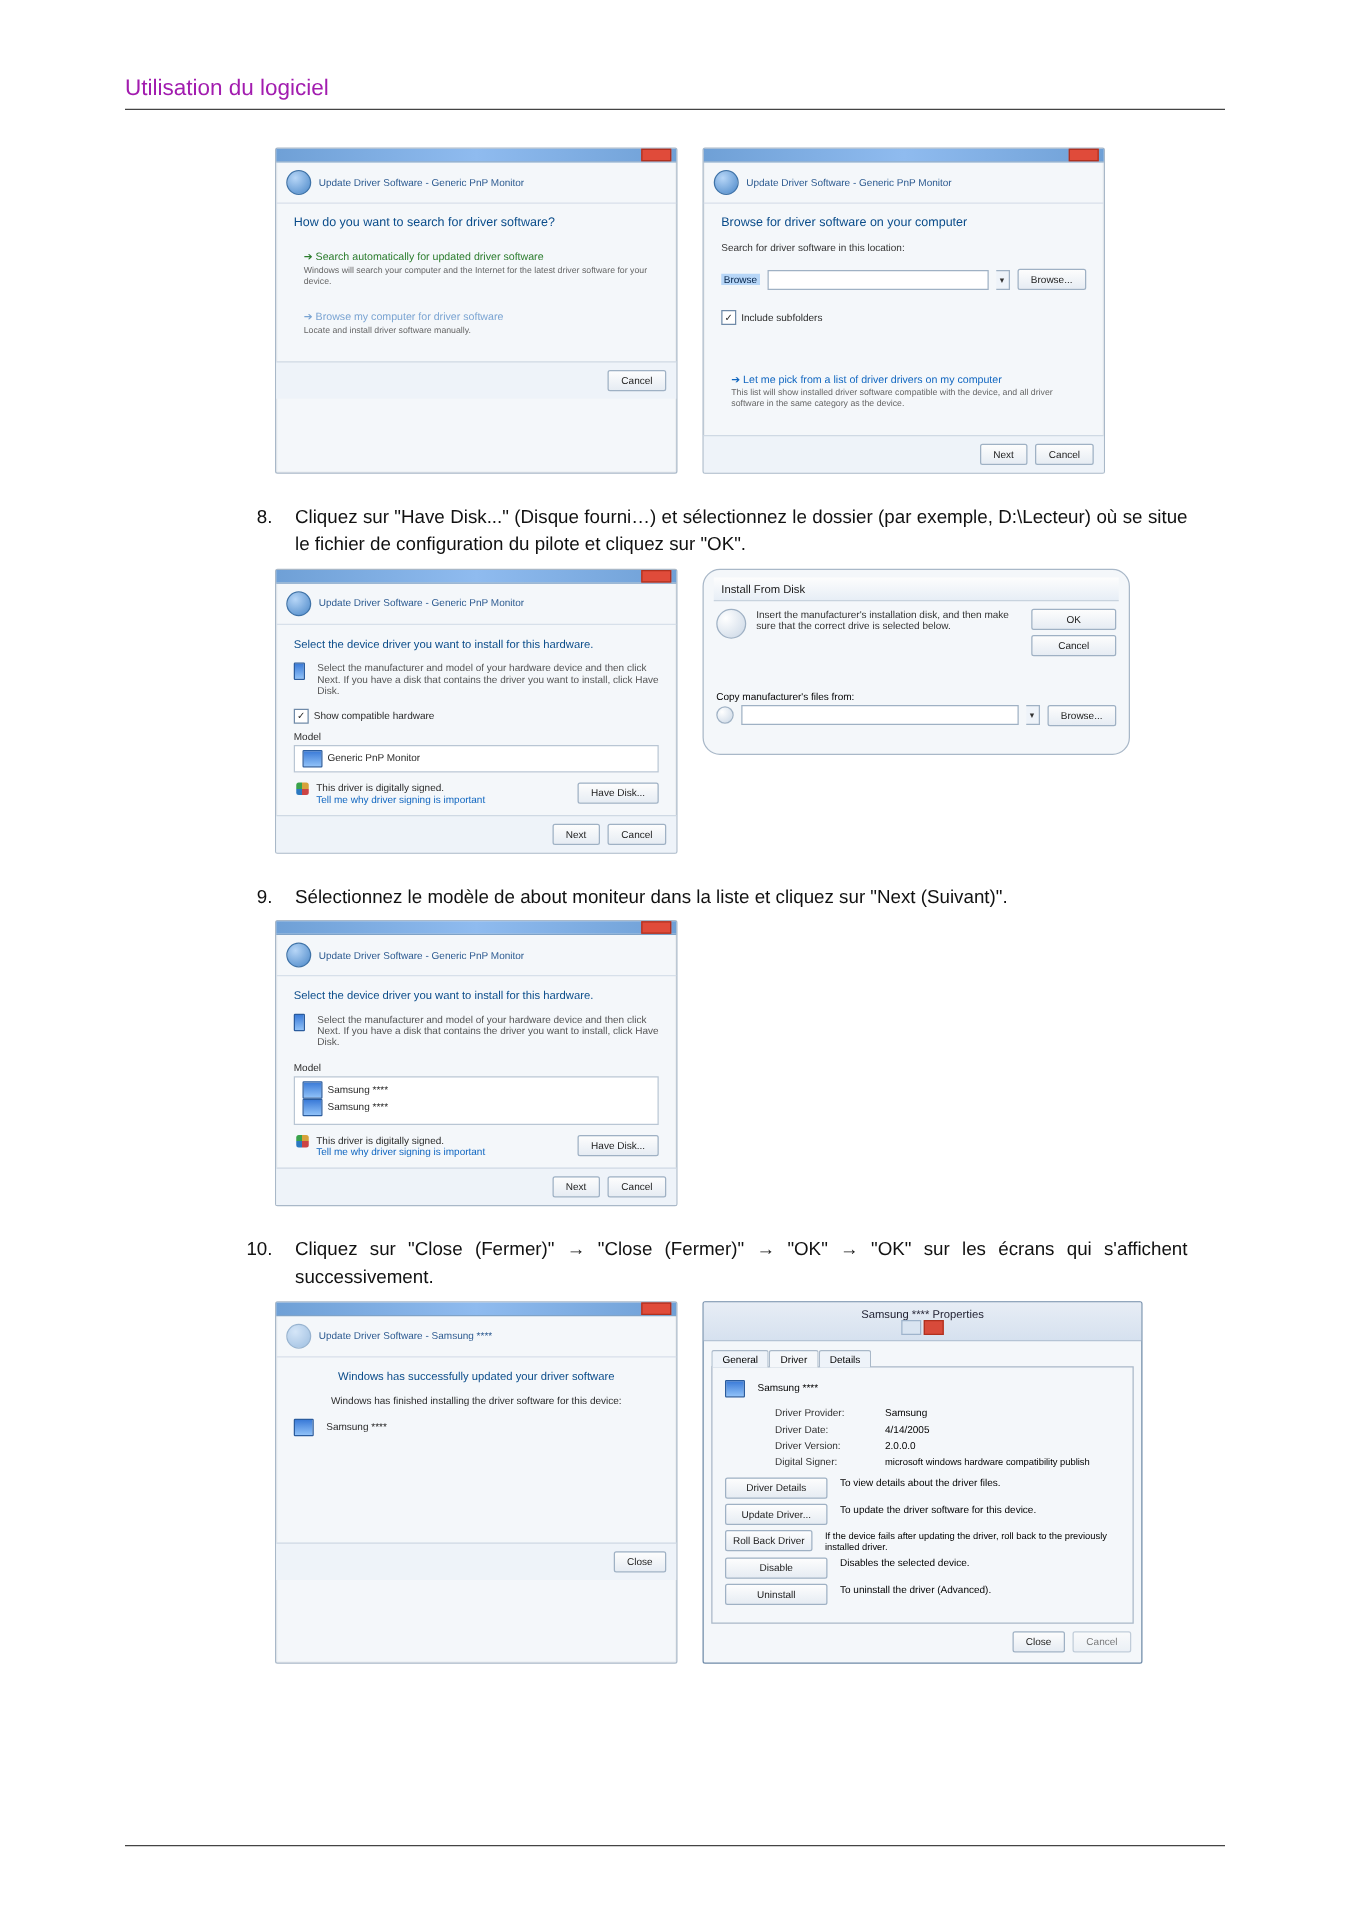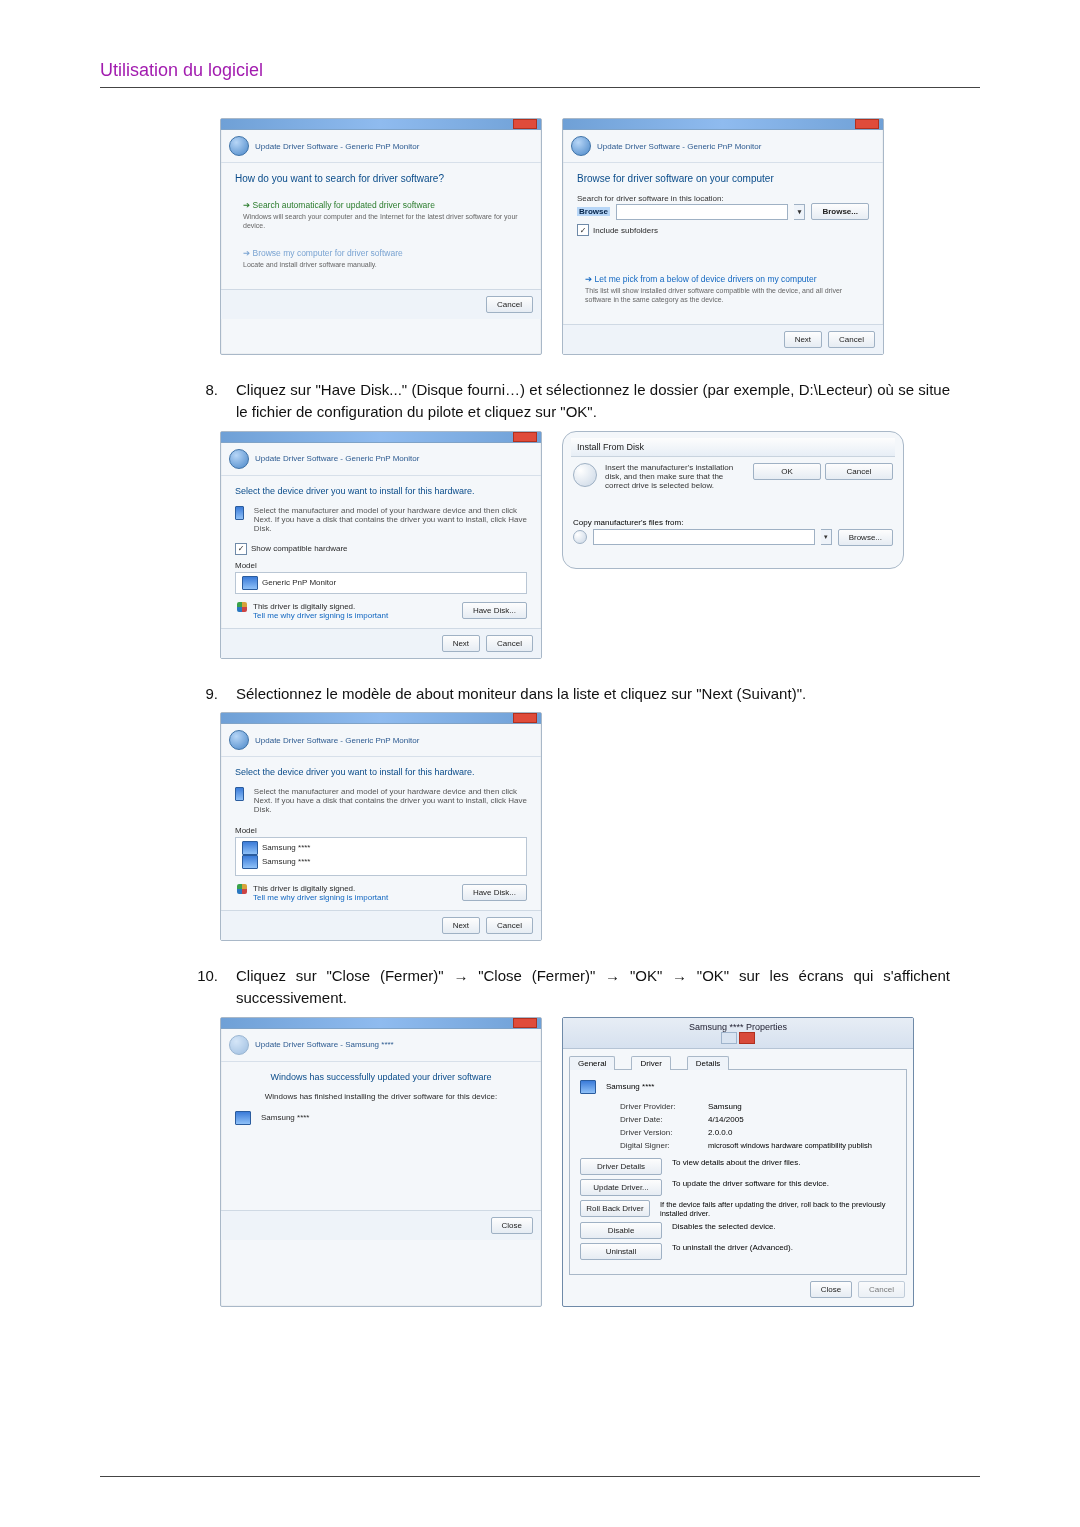--- a/index.html
+++ b/index.html
@@ -14,21 +14,21 @@
 
   .dialog { width: 320px; background: #f4f7fa; border: 1px solid #a9b8c8; border-radius: 2px; font-size: 8px; color: #2a2a2a; box-shadow: 0 0 0 1px rgba(0,0,0,0.03) inset; }
 
   .install-disk { width: 320px; background: #f4f7fa; border: 1px solid #a9b8c8; border-radius: 14px; font-size: 8px; padding: 8px 10px 22px 10px; position: relative; }
   .install-disk .title { font-size: 9px; color: #1a1a1a; margin: -2px -2px 6px -2px; background: linear-gradient(#fdfdfd,#e7eef6); padding: 4px 6px; border-bottom: 1px solid #c8d3de; }
 
   .prop-dialog { width: 350px; background: #f4f7fa; border: 1px solid #6f8aa8; border-radius: 2px; font-size: 8px; position: relative; }
   .prop-title { background: linear-gradient(#e7edf5,#d6e1ef); border-bottom: 1px solid #b5c4d5; padding: 4px 8px; font-size: 9px; color: #223; display: flex; justify-content: space-between; align-items: center; flex-direction: column; }
   .prop-title .winbtns { display: flex; gap: 2px; }
   .prop-title .winbtns span { display: inline-block; width: 14px; height: 10px; background: #d9e4f1; border: 1px solid #9fb4cc; }
-  .tabs { display: flex; gap: 16px; margin: 6px 0 0 6px; }
+  .tabs { display: flex; gap: 0; margin: 6px 0 0 6px; }
   .tab { border: 1px solid #a9b8c8; border-bottom: none; padding: 2px 8px; font-size: 8px; background: #eef3f9; border-radius: 2px 2px 0 0; position: relative; top: 1px; }
   .tab.active { background: #f4f7fa; }
   .prop-body { border: 1px solid #a9b8c8; margin: 0 6px 6px 6px; padding: 10px; background: #f4f7fa; }
   .prop-row { display: flex; align-items: center; gap: 8px; margin: 4px 0; }
   .prop-row .lbl { width: 80px; color: #333; margin-left: 40px; }
   .btn { display: inline-flex; align-items: center; justify-content: center; padding: 3px 10px; font-size: 8px; background: linear-gradient(#fdfdfd,#e6ecf3); border: 1px solid #9fb1c4; border-radius: 2px; color: #222; }
   .btnrow { display: flex; gap: 6px; justify-content: flex-end; margin-top: 6px; }
   .prop-btnrow { display: flex; align-items: flex-start; gap: 10px; margin: 4px 0; }
   .prop-btnrow .btn { width: 80px; padding: 3px 0; }
 
@@ -99,32 +99,32 @@
       <div class="glass">
           <span class="x"></span>
         </div>
       <div class="crumb">
         <span class="back"></span>
         <span class="path">Update Driver Software - Generic PnP Monitor</span>
       </div>
       <div class="body">
         <div class="headline">Browse for driver software on your computer</div>
         <div style="font-size:8px;color:#333;">Search for driver software in this location:</div>
-        <div class="field" style="margin:0 0;font-weight:bold;">
+        <div class="field" style="margin:12px 0;">
           <span class="hilite">Browse</span>
           <div class="input" style="flex:1"></div>
           <span class="combo">▾</span>
           <span class="btn">Browse...</span>
         </div>
         <label class="checkbox">
           <span class="box">✓</span>
             <span>Include subfolders</span>
         </label>
         <div class="opt" style="margin-top:28px">
-          <div class="lead"><span>➔ </span><span>Let me pick from a below of device drivers on my computer</span></div>
+          <div class="lead"><span>➔ </span><span>Let me pick from a list of driver drivers on my computer</span></div>
           <div class="sub">This list will show installed driver software compatible with the device, and all driver software in the same category as the device.</div>
         </div>
       </div>
       <div class="footerbar">
         <span class="btn">Next</span>
         <span class="btn">Cancel</span>
       </div>
     </div>
   </div>
 
@@ -173,21 +173,21 @@
 
     <div>
       <div class="install-disk">
         <div class="title" style="display:flex;justify-content:space-between;">
           <span>Install From Disk</span>
           <span class="x red" style="width:20px;height:9px;display:inline-block;"></span>
         </div>
         <div style="display:flex;gap:8px;align-items:flex-start;">
           <span class="ico-disk"></span>
           <div style="flex:1;font-size:8px;color:#333;">Insert the manufacturer's installation disk, and then make sure that the correct drive is selected below.</div>
-          <div style="display:flex;flex-direction:row;gap:4px;">
+          <div style="display:flex;flex-direction:column;gap:4px;">
             <span class="btn" style="width:46px">OK</span>
             <span class="btn" style="width:46px">Cancel</span>
           </div>
         </div>
         <div style="margin-top:28px;font-size:8px;">Copy manufacturer's files from:</div>
         <div class="field" style="margin-top:2px;">
           <span class="ico-disk-sm"></span>
           <div class="input"></div>
           <span class="combo">▾</span>
           <span class="btn">Browse...</span>

